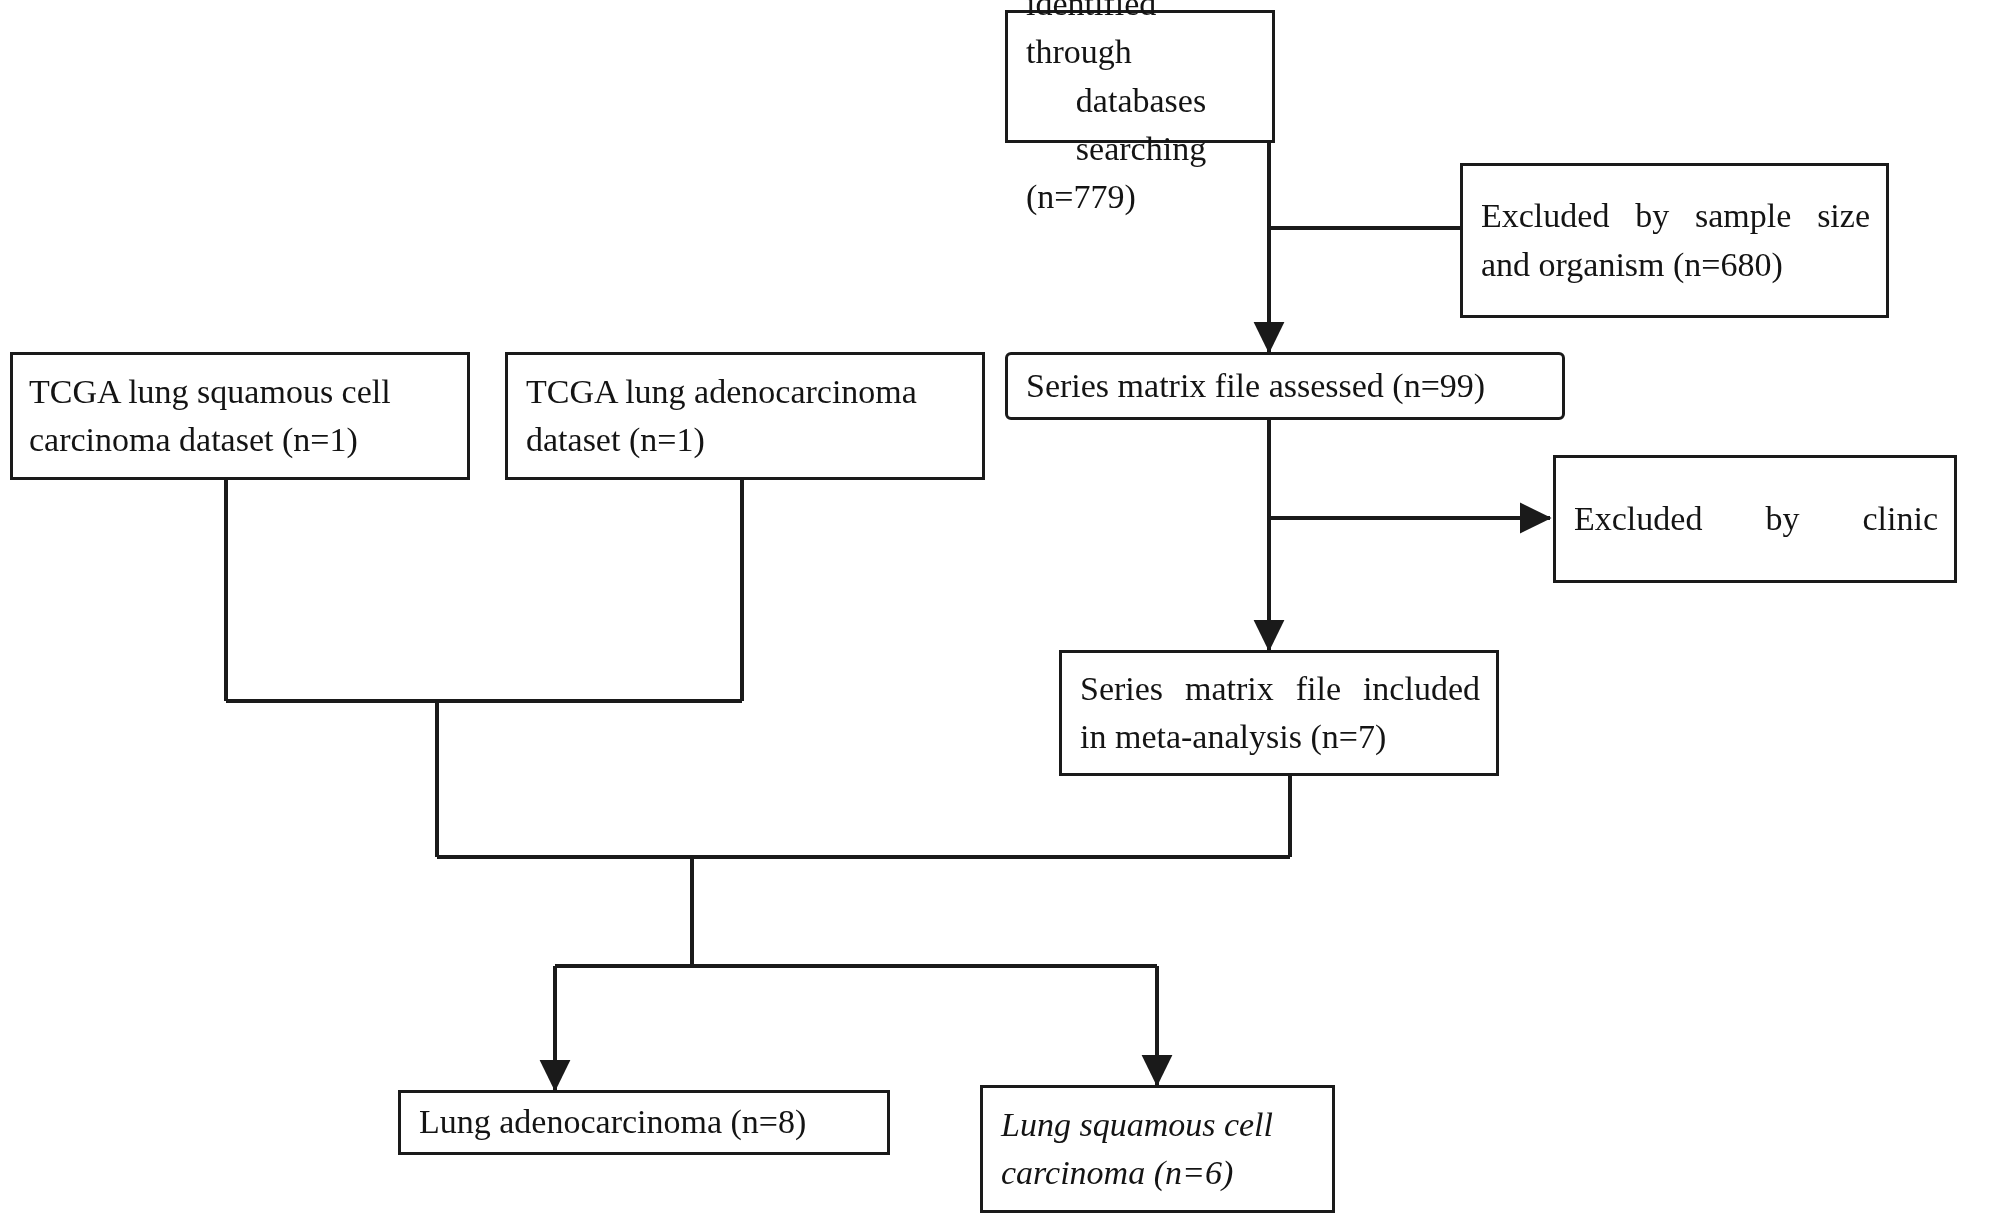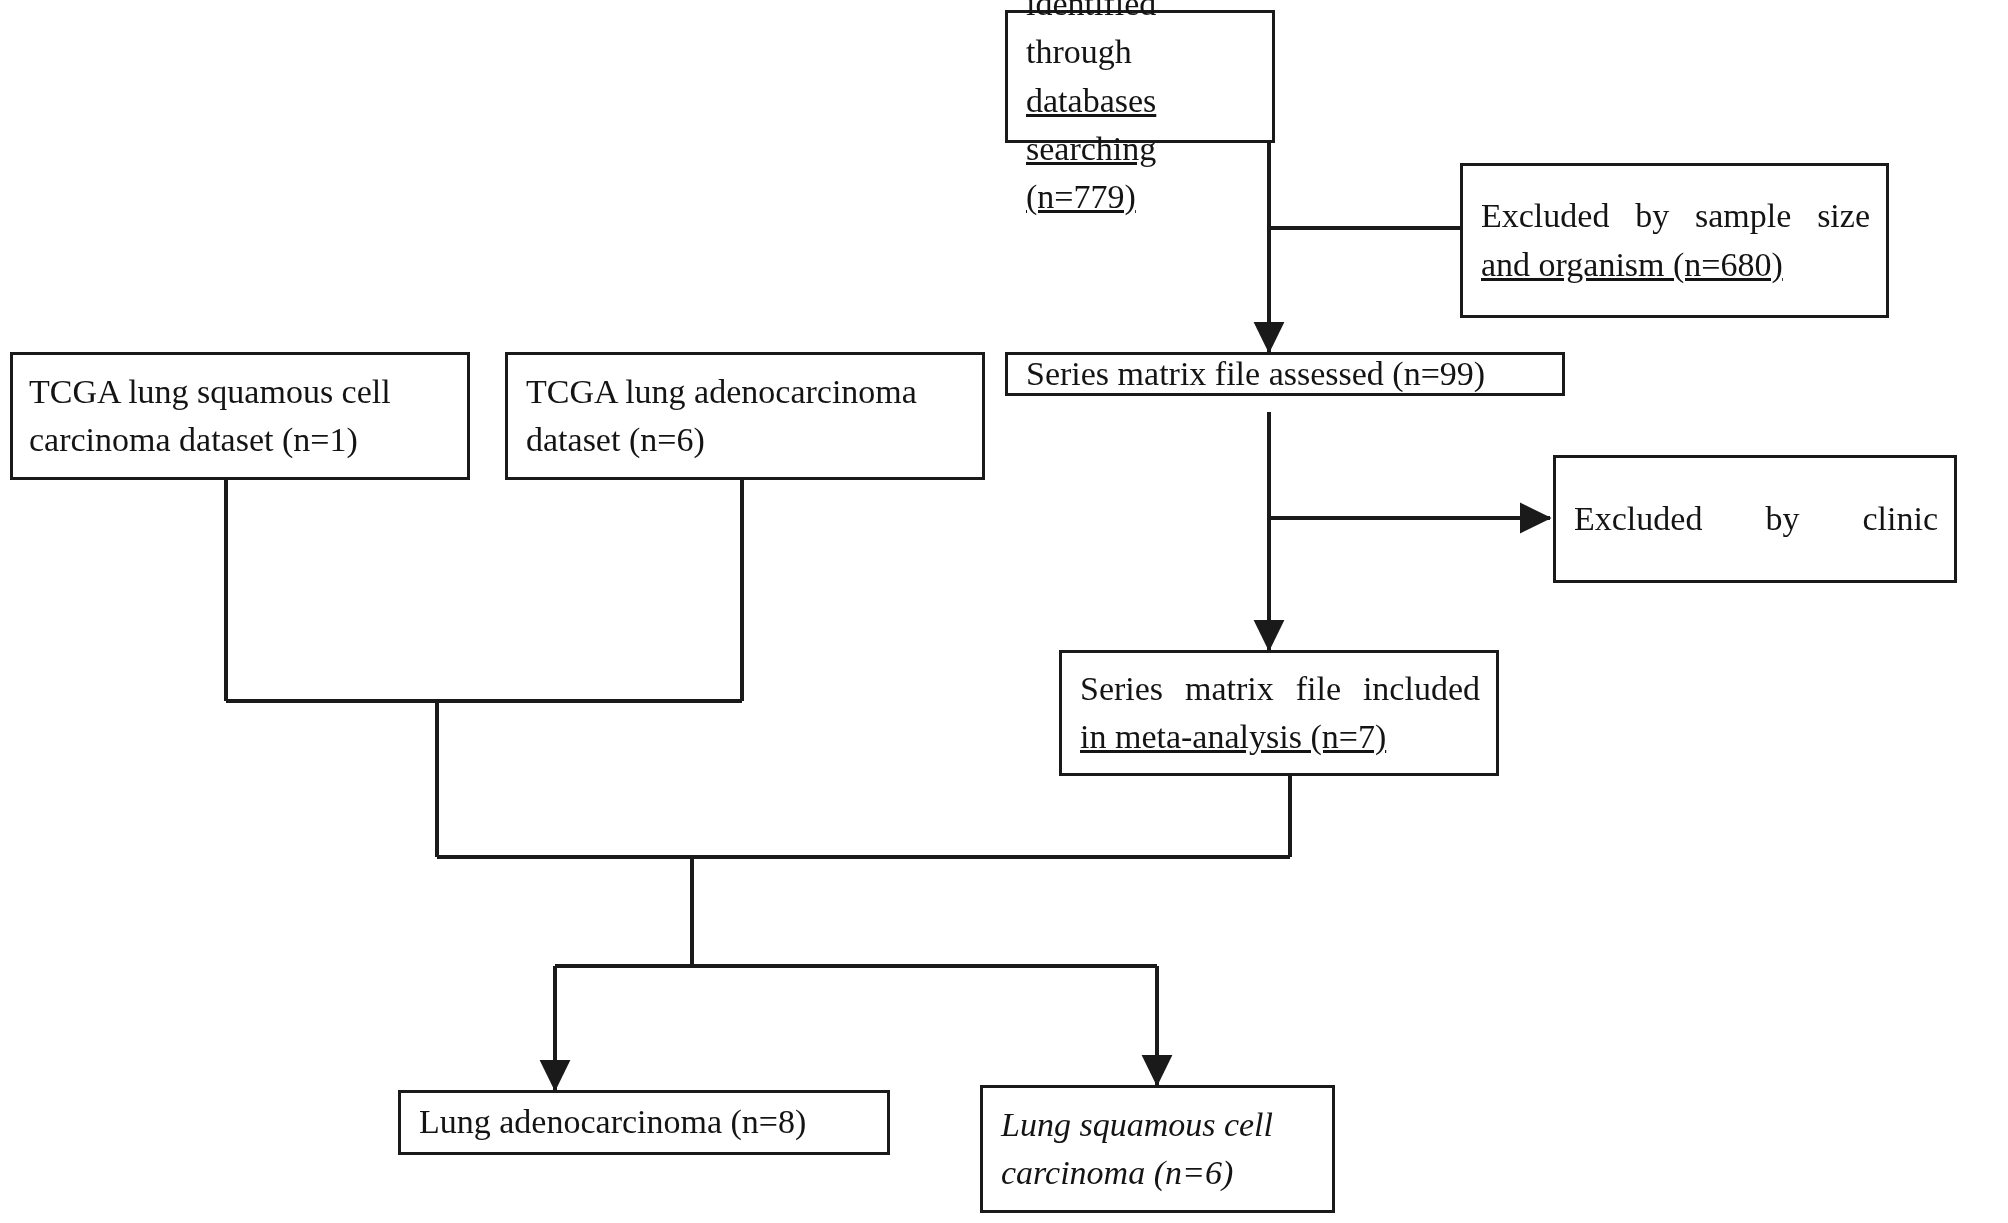--- a/index.html
+++ b/index.html
@@ -42,23 +42,22 @@
   .just .node-text {
     text-align: justify;
     text-align-last: left;
   }
   .just .node-text > .ln {
     display: block;
     text-align: justify;
     text-align-last: justify;
   }
   .just .node-text > .ln.last {
-    text-align: left;
+    text-align: center;
     text-align-last: left;
-    text-decoration: underline;
   }
 </style>
 </head>
 <body>
 
 <div id="canvas">
 
   <svg id="edges" viewBox="0 0 2008 1223" width="2008" height="1223" xmlns="http://www.w3.org/2000/svg">
     <defs>
       <marker id="arrow" markerWidth="9" markerHeight="9" refX="7.6" refY="4.5" orient="auto" markerUnits="strokeWidth">
@@ -112,25 +111,25 @@
   <div class="node" style="left:10px; top:352px; width:460px; height:128px;padding-left:16px;">
     <span class="node-text">
       <span class="ln">TCGA lung squamous cell</span>
       <span class="ln last">carcinoma dataset (n=1)</span>
     </span>
   </div>
 
   <div class="node" style="left:505px; top:352px; width:480px; height:128px;">
     <span class="node-text">
       <span class="ln">TCGA lung adenocarcinoma</span>
-      <span class="ln last">dataset (n=6)</span>
+      <span class="ln last">dataset (n=1)</span>
     </span>
   </div>
 
-  <div class="node" style="left:1005px; top:352px; width:560px; height:44px;">
+  <div class="node" style="left:1005px; top:352px; width:560px; height:68px;border-radius:6px;">
     <span class="node-text">
       <span class="ln last">Series matrix file assessed (n=99)</span>
     </span>
   </div>
 
   <div class="node just" style="left:1553px; top:455px; width:404px; height:128px;">
     <span class="node-text">
       <span class="ln">Excluded by clinic</span>
     </span>
   </div>

